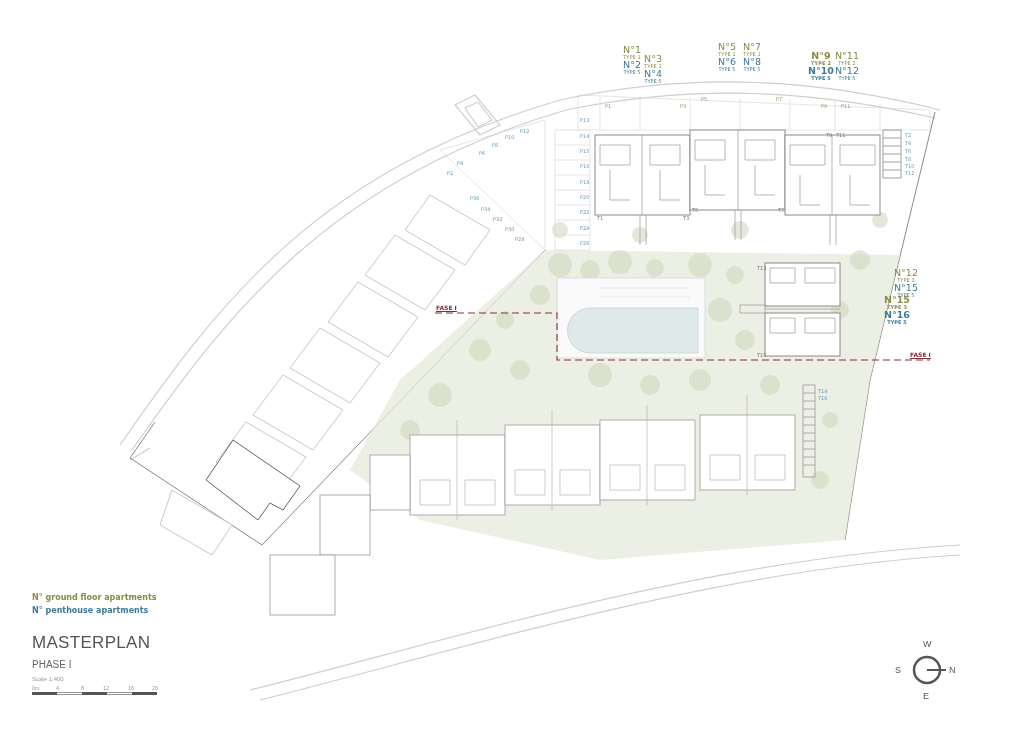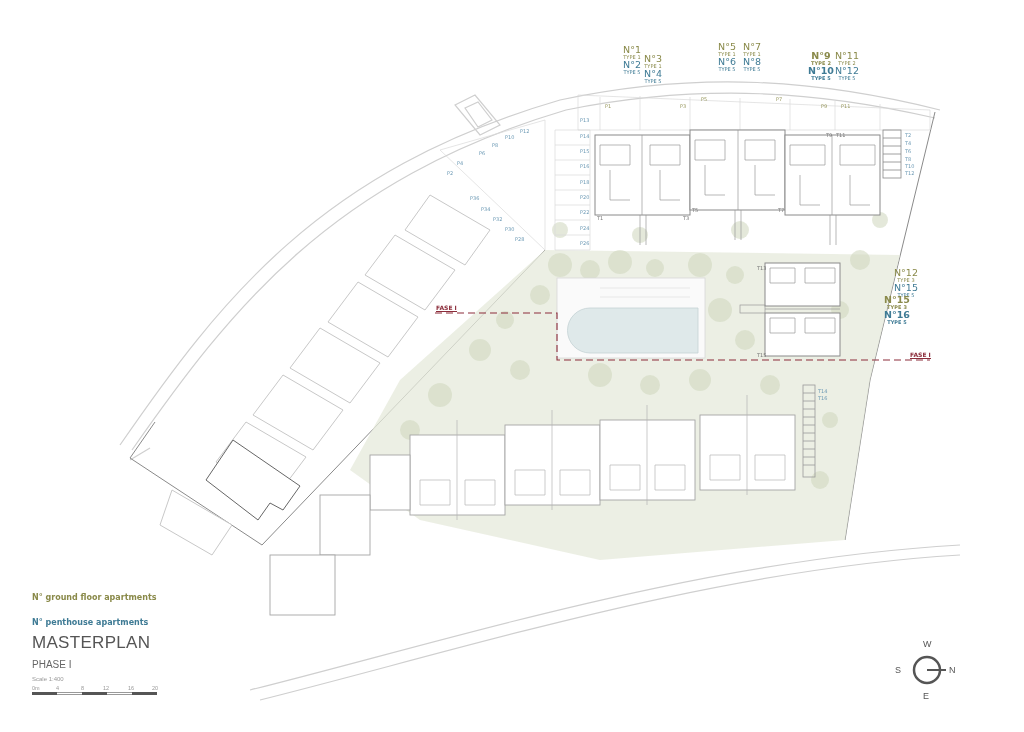--- a/index.html
+++ b/index.html
@@ -8,21 +8,21 @@
   .gf-no{color:#8a8a4a;font-size:9.5px;font-family:"DejaVu Sans",sans-serif;}
   .ph-no{color:#3f7b95;font-size:9.5px;font-family:"DejaVu Sans",sans-serif;}
   .gf-type{color:#8a8a4a;font-size:5px;font-family:"DejaVu Sans",sans-serif;letter-spacing:.1px;}
   .ph-type{color:#3f7b95;font-size:5px;font-family:"DejaVu Sans",sans-serif;}
   .apt{position:absolute;width:22px;text-align:center;}
   .apt div{margin:0;line-height:1.05;}
   .pk{position:absolute;font-size:5px;color:#6d9ab5;font-family:"DejaVu Sans",sans-serif;}
   .pkg{position:absolute;font-size:5px;color:#9a9a60;font-family:"DejaVu Sans",sans-serif;}
   .fase{position:absolute;font-size:6px;color:#8b2c3a;font-weight:bold;font-family:"DejaVu Sans",sans-serif;border-bottom:1px solid #8b2c3a;}
   #legend{position:absolute;left:32px;top:593px;font-family:"DejaVu Sans",sans-serif;font-size:8px;font-weight:bold;}
-  #legend .l1{color:#8a8a4a;margin-bottom:16px;text-align:right;}
+  #legend .l1{color:#8a8a4a;margin-bottom:4px;text-align:right;}
   #legend .l2{color:#3f7b95;}
   #title{position:absolute;left:32px;top:633px;font-size:17px;color:#555;letter-spacing:.3px;}
   #phase{position:absolute;left:32px;top:659px;font-size:10px;color:#666;}
   #scale{position:absolute;left:32px;top:676px;font-size:6px;color:#999;}
   #scalebar{position:absolute;left:32px;top:685px;width:130px;height:12px;}
   .tick{position:absolute;top:0;font-size:5.5px;color:#999;}
   .seg{position:absolute;top:7px;height:3px;}
   #compass{position:absolute;left:890px;top:633px;width:80px;height:80px;}
   .cl{position:absolute;font-size:9px;color:#555;}
 </style>

